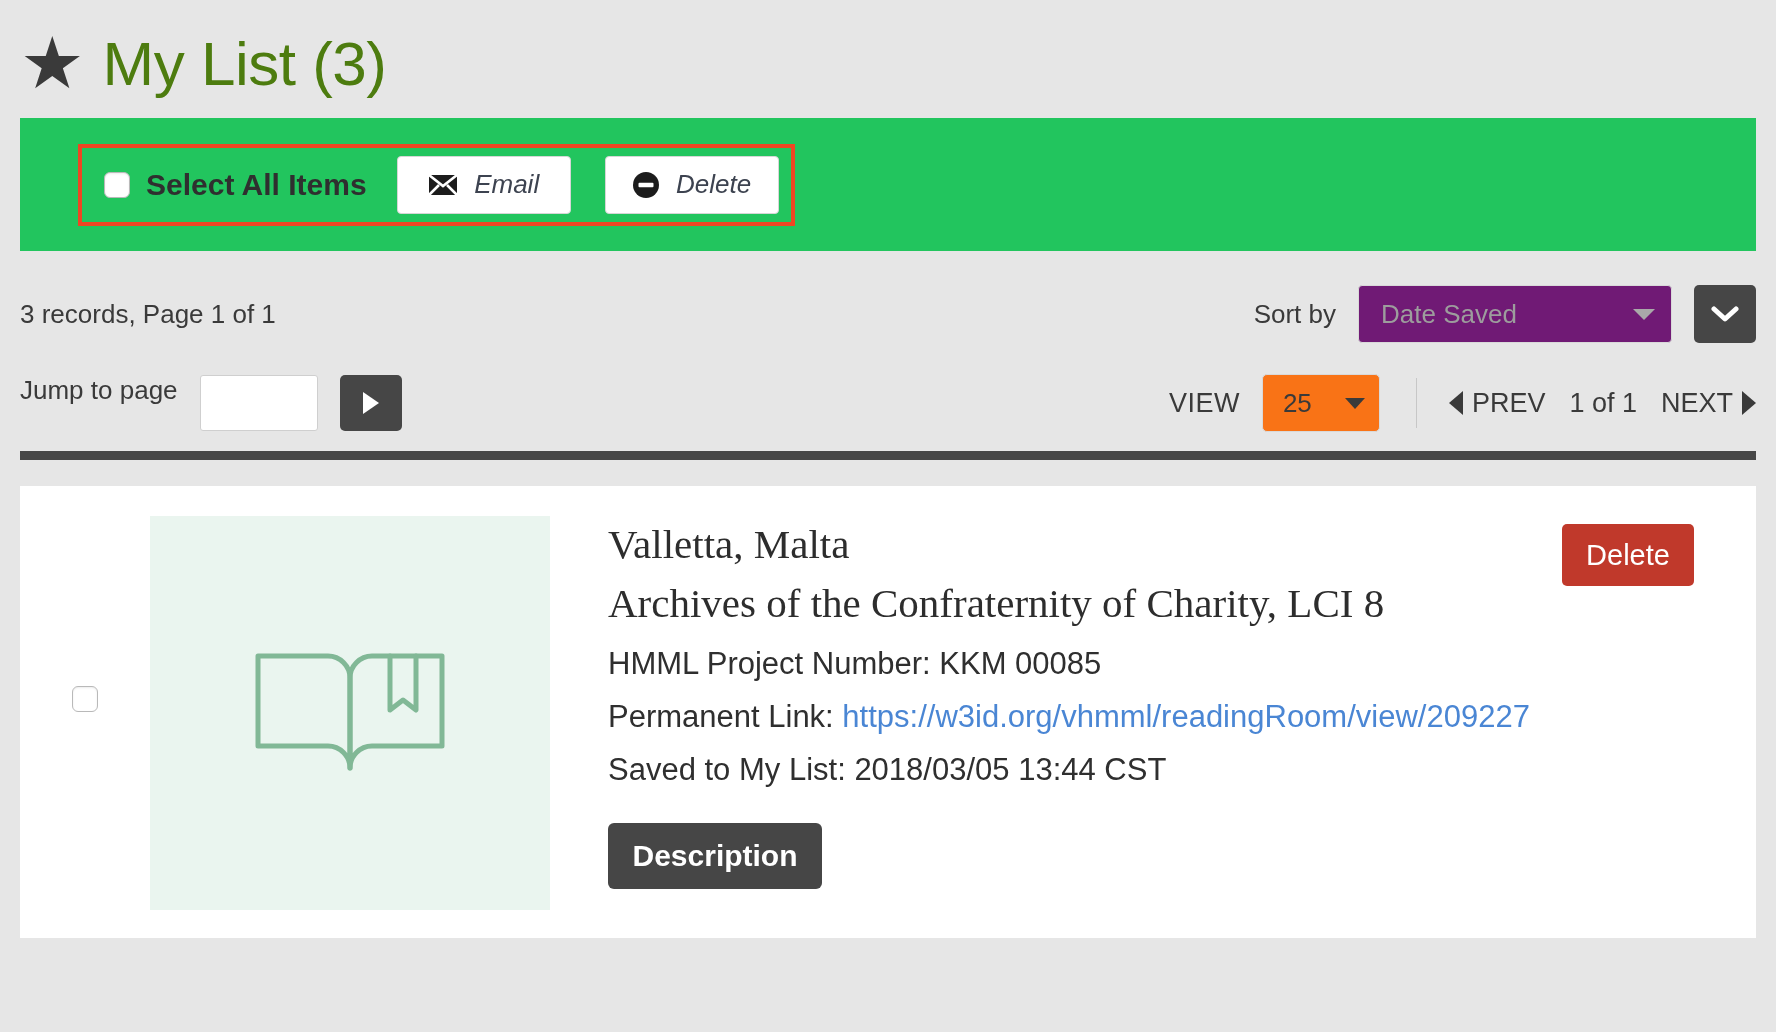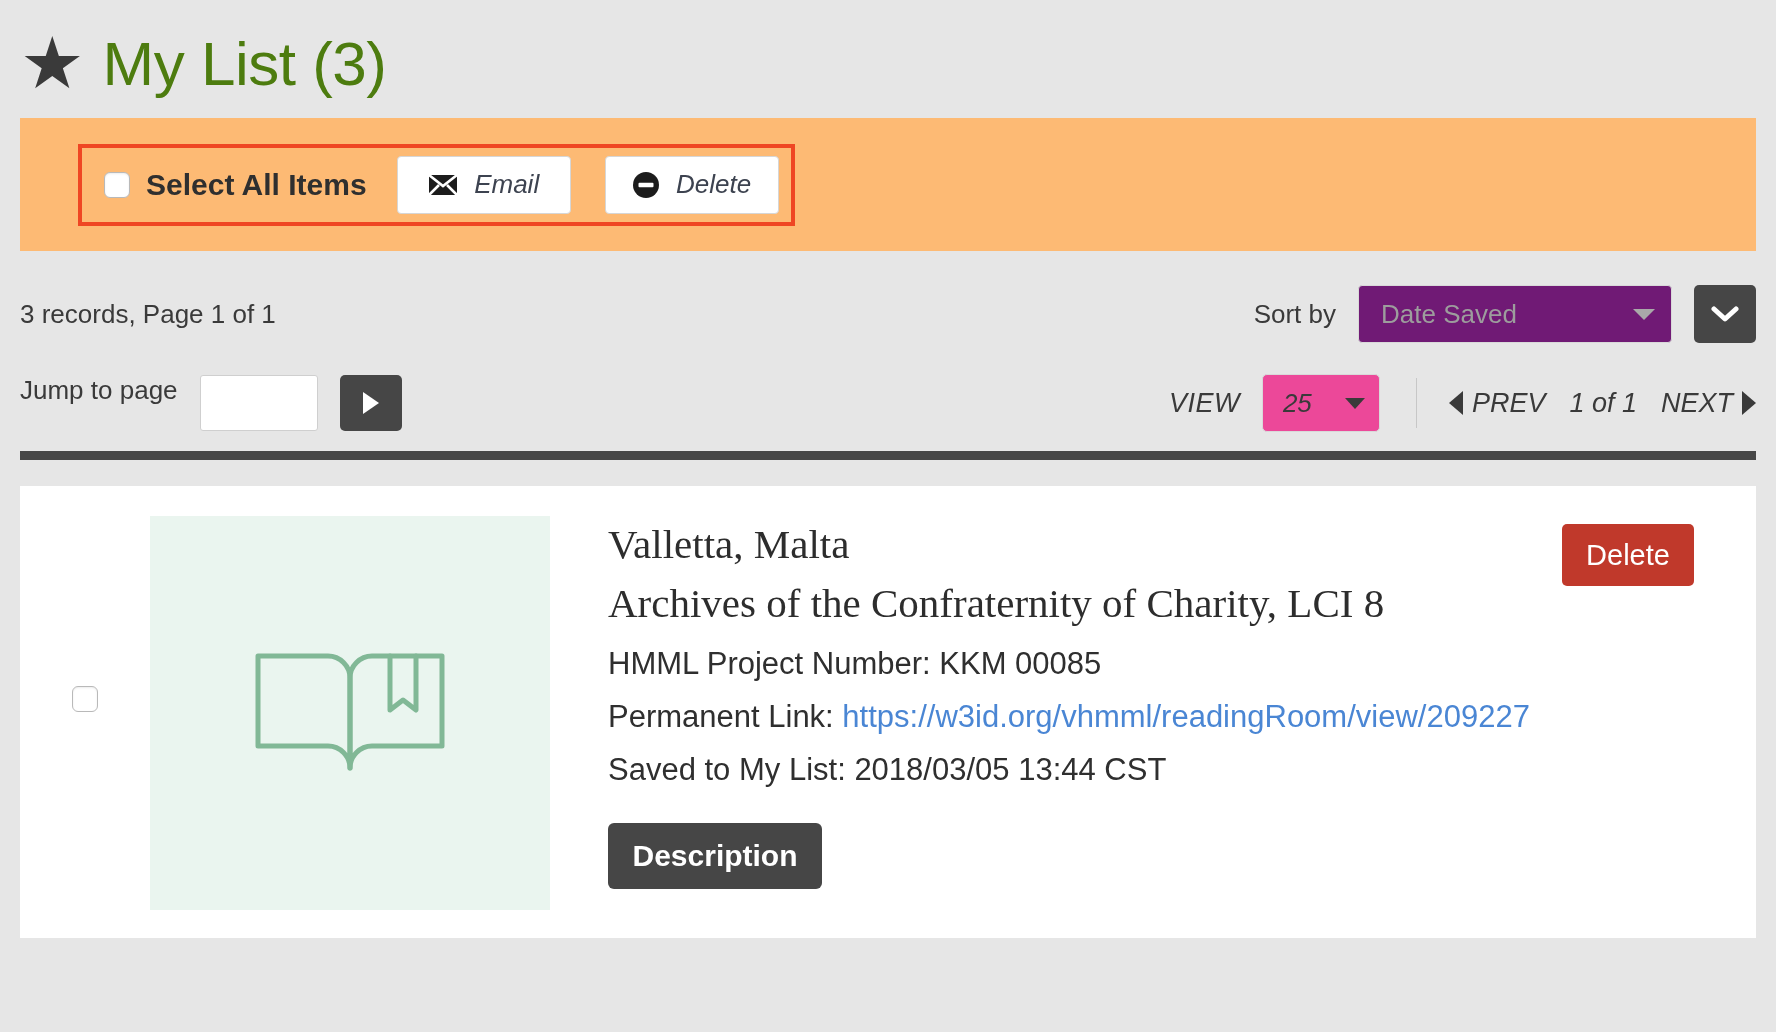--- a/index.html
+++ b/index.html
@@ -19,21 +19,21 @@
     align-items: center;
     gap: 18px;
     padding: 14px 0 6px 20px;
     height: 118px;
   }
   #star-icon { font-size: 72px; line-height: 1; color: #3a3a3a; }
   #title-text { font-size: 62px; font-weight: 400; color: #4d7c0f; letter-spacing: -0.5px; }
 
   
   #toolbar-card {
-    background: #fdba74;
+    background: #22c55e;
     margin: 0 20px;
     height: 133px;
     display: flex;
     align-items: center;
   }
   #toolbar-highlight {
     border: 4px solid #ef4623;
     margin-left: 58px;
     height: 82px;
     display: flex;
@@ -111,24 +111,24 @@
   #jump-label { font-size: 26px; color: #3a3a3a; }
   #jump-input {
     width: 118px; height: 56px;
     background: #fff; border: 1px solid #cfcfcf; border-radius: 3px;
   }
   #jump-go-btn {
     width: 62px; height: 56px; background: #464646; border-radius: 5px;
     display: flex; align-items: center; justify-content: center;
   }
   .tri-right { width: 0; height: 0; border-top: 11px solid transparent; border-bottom: 11px solid transparent; border-left: 16px solid #fff; }
-  #view-pager-group { display: flex; align-items: center; font-style: italic; }
+  #view-pager-group { display: flex; align-items: center; }
   #view-label { font-size: 27px; color: #3a3a3a; letter-spacing: .5px; margin-right: 22px; }
   #view-select {
-    width: 118px; height: 58px; background: #ec4899; border: 1px solid #d9d9d9; border-radius: 5px;
+    width: 118px; height: 58px; background: #f97316; border: 1px solid #d9d9d9; border-radius: 5px;
     display: flex; align-items: center; justify-content: space-between; padding: 0 14px 0 20px;
     font-size: 26px; color: #3a3a3a;
   }
   .tri-down-dark { width: 0; height: 0; border-left: 10px solid transparent; border-right: 10px solid transparent; border-top: 11px solid #3a3a3a; }
   #pager-divider { width: 1px; height: 50px; background: #c7c7c7; margin: 0 32px 0 36px; }
   #pager-nav { display: flex; align-items: center; gap: 0; font-size: 27px; color: #3a3a3a; }
   .nav-arrow-left { width: 0; height: 0; border-top: 12px solid transparent; border-bottom: 12px solid transparent; border-right: 14px solid #3a3a3a; margin-right: 9px; }
   .nav-arrow-right { width: 0; height: 0; border-top: 12px solid transparent; border-bottom: 12px solid transparent; border-left: 14px solid #3a3a3a; margin-left: 9px; }
   #prev-label { margin-right: 24px; }
   #page-indicator { margin-right: 24px; }

